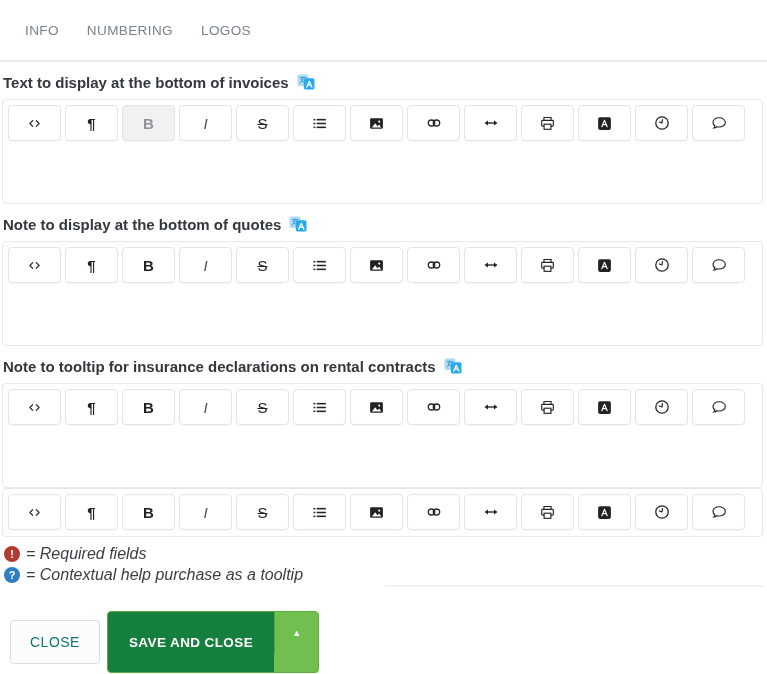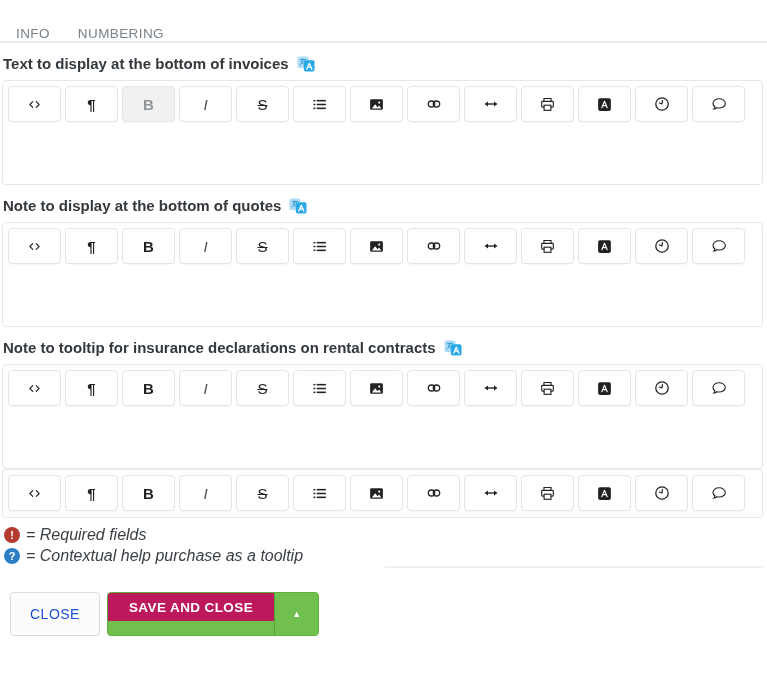--- a/index.html
+++ b/index.html
@@ -6,24 +6,24 @@
   html,body { width:767px; height:674px; overflow:hidden; }
   body {
     font-family: "Liberation Sans", sans-serif;
     background: #fff;
     color: #33383d;
   }
 
   
   .tabbar {
     display: flex;
-    align-items: flex-end;
-    height: 43px;
+    align-items: center;
+    height: 62px;
     border-bottom: 2px solid #e9eaeb;
-    padding-left: 14px;
+    padding-left: 23px;
   }
   .tab {
     display: flex;
     align-items: center;
     font-size: 13.5px;
     font-weight: 500;
     letter-spacing: .4px;
     color: #78828a;
     margin-right: 24px;
     cursor: pointer;
@@ -36,21 +36,21 @@
     font-weight: 700;
     padding: 0 17px;
     border-radius: 3px 3px 0 0;
     margin-left: -4px;
   }
 
   
   main { padding: 0 4px 0 2px; }
   .label-row {
     display: flex;
-    align-items: flex-end;
+    align-items: flex-start;
     margin: 12px 0 8px 1px;
     height: 17px;
   }
   .field-label {
     font-size: 15px;
     font-weight: 700;
     color: #33383d;
     line-height: 17px;
   }
   .tr-icon { margin-left: 8px; display: inline-flex; cursor: pointer; }
@@ -127,39 +127,39 @@
     display: flex;
     align-items: center;
     margin: 24px 0 0 8px;
   }
   .btn-close {
     height: 44px;
     padding: 0 19px;
     background: #fcfcfc;
     border: 1px solid #dbdee0;
     border-radius: 4px;
-    color: #1d4ed8;
+    color: #0f766e;
     font-family: "Liberation Sans", sans-serif;
     font-size: 14px;
     font-weight: 500;
     letter-spacing: .5px;
     cursor: pointer;
   }
   .btn-save-group {
     display: flex;
     margin-left: 7px;
     border: 1px solid #5fae3e;
     border-radius: 4px;
     overflow: hidden;
     background: #70bf4f;
   }
   .btn-save {
-    height: 28px;
+    height: 60px;
     padding: 0 21px;
-    background: #be185d;
+    background: #15803d;
     border: none;
     color: #fff;
     font-family: "Liberation Sans", sans-serif;
     font-size: 13.5px;
     font-weight: 700;
     letter-spacing: .4px;
     cursor: pointer;
   }
   .btn-save-caret {
     width: 44px;
@@ -174,20 +174,21 @@
     align-items: center;
     justify-content: center;
   }
 </style>
 </head>
 <body>
 
 <nav class="tabbar">
   <div class="tab">INFO</div>
   <div class="tab">NUMBERING</div>
+  <div class="tab">LOGOS</div>
 </nav>
 
 <main>
 
   <section>
     <div class="label-row">
       <span class="field-label">Text to display at the bottom of invoices</span>
       <span class="tr-icon">
           <svg width="18" height="16" viewBox="0 0 18 16">
             <rect x="0.5" y="0.5" width="11" height="11.5" rx="1.8" fill="#aedcf6"></rect>

